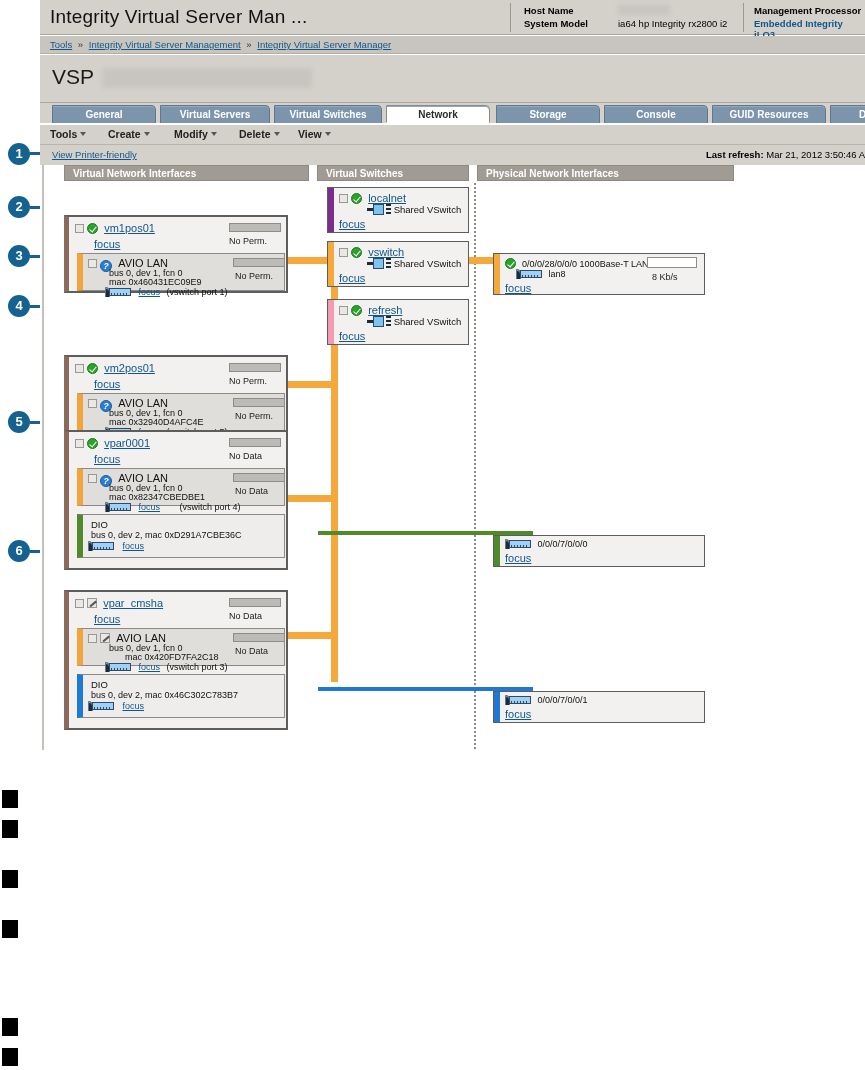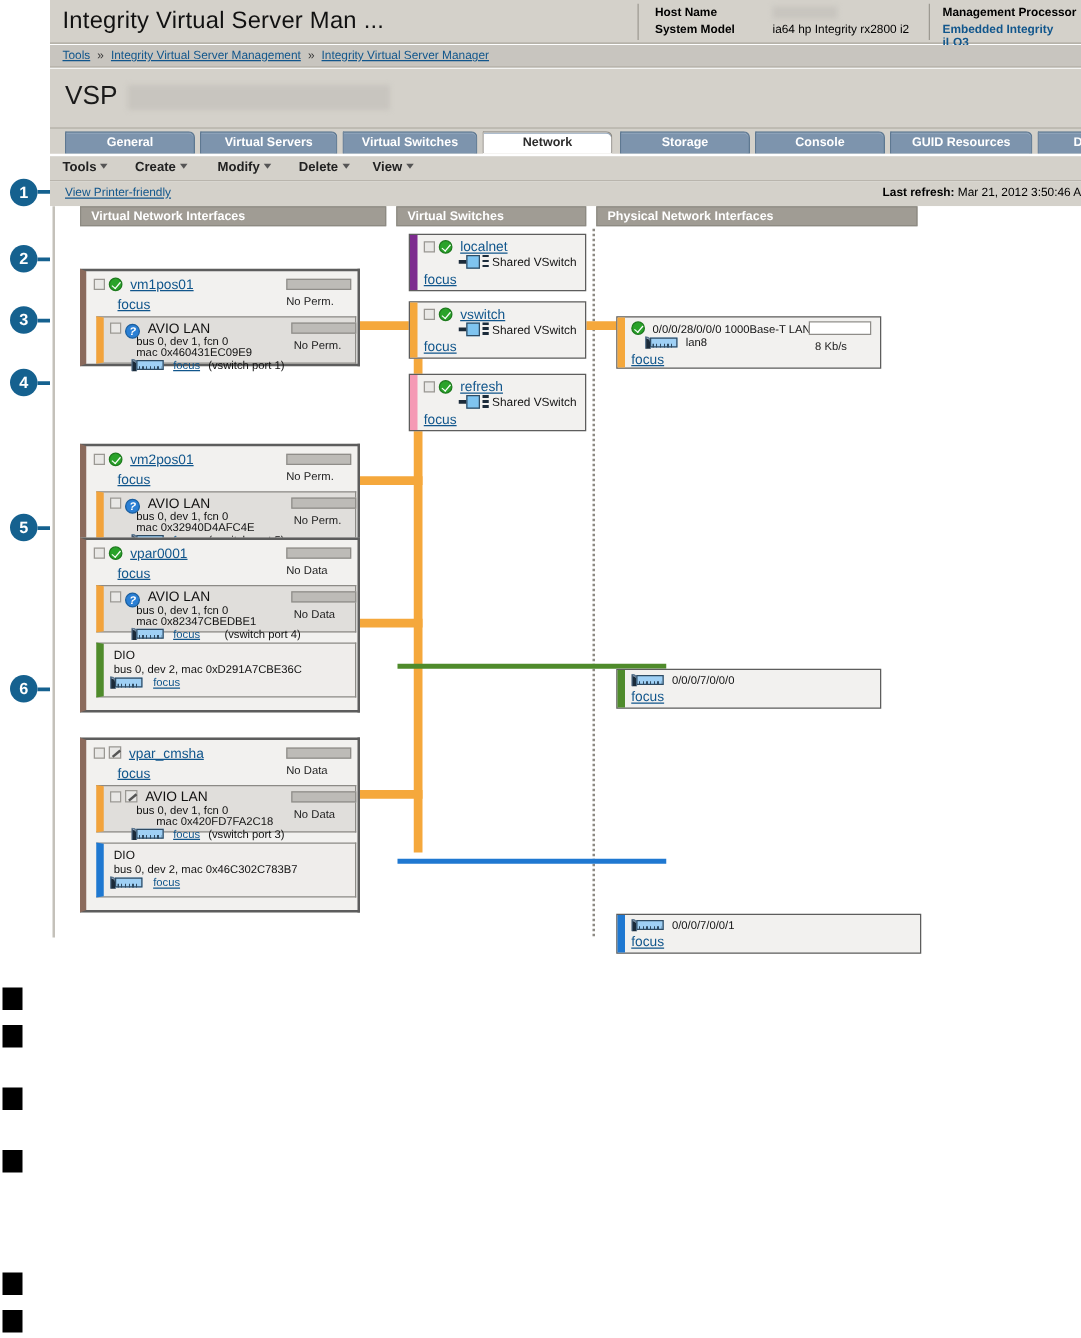--- a/index.html
+++ b/index.html
@@ -512,21 +512,21 @@
 
     <div class="pnibox" style="left:453px; top:370px; width:212px; height:32px;">
       <i class="stripe" style="background:#4f8b2b;"></i>
       <div style="position:absolute; left:11px; top:3px; font-size:9px; white-space:nowrap;">
         <i class="card-icon"><i class="tab"></i><i class="body"></i><i class="teeth"></i></i>
         <span class="txt" style="margin-left:4px;">0/0/0/7/0/0/0</span>
       </div>
       <div class="lnk" style="position:absolute; left:11px; top:16px;">focus</div>
     </div>
 
-    <div class="pnibox" style="left:453px; top:526px; width:244px; height:32px;margin-top:40px;">
+    <div class="pnibox" style="left:453px; top:526px; width:212px; height:32px;">
       <i class="stripe" style="background:#1f78d1;"></i>
       <div style="position:absolute; left:11px; top:3px; font-size:9px; white-space:nowrap;">
         <i class="card-icon"><i class="tab"></i><i class="body"></i><i class="teeth"></i></i>
         <span class="txt" style="margin-left:4px;">0/0/0/7/0/0/1</span>
       </div>
       <div class="lnk" style="position:absolute; left:11px; top:16px;">focus</div>
     </div>
 
   </div>
 </div>

